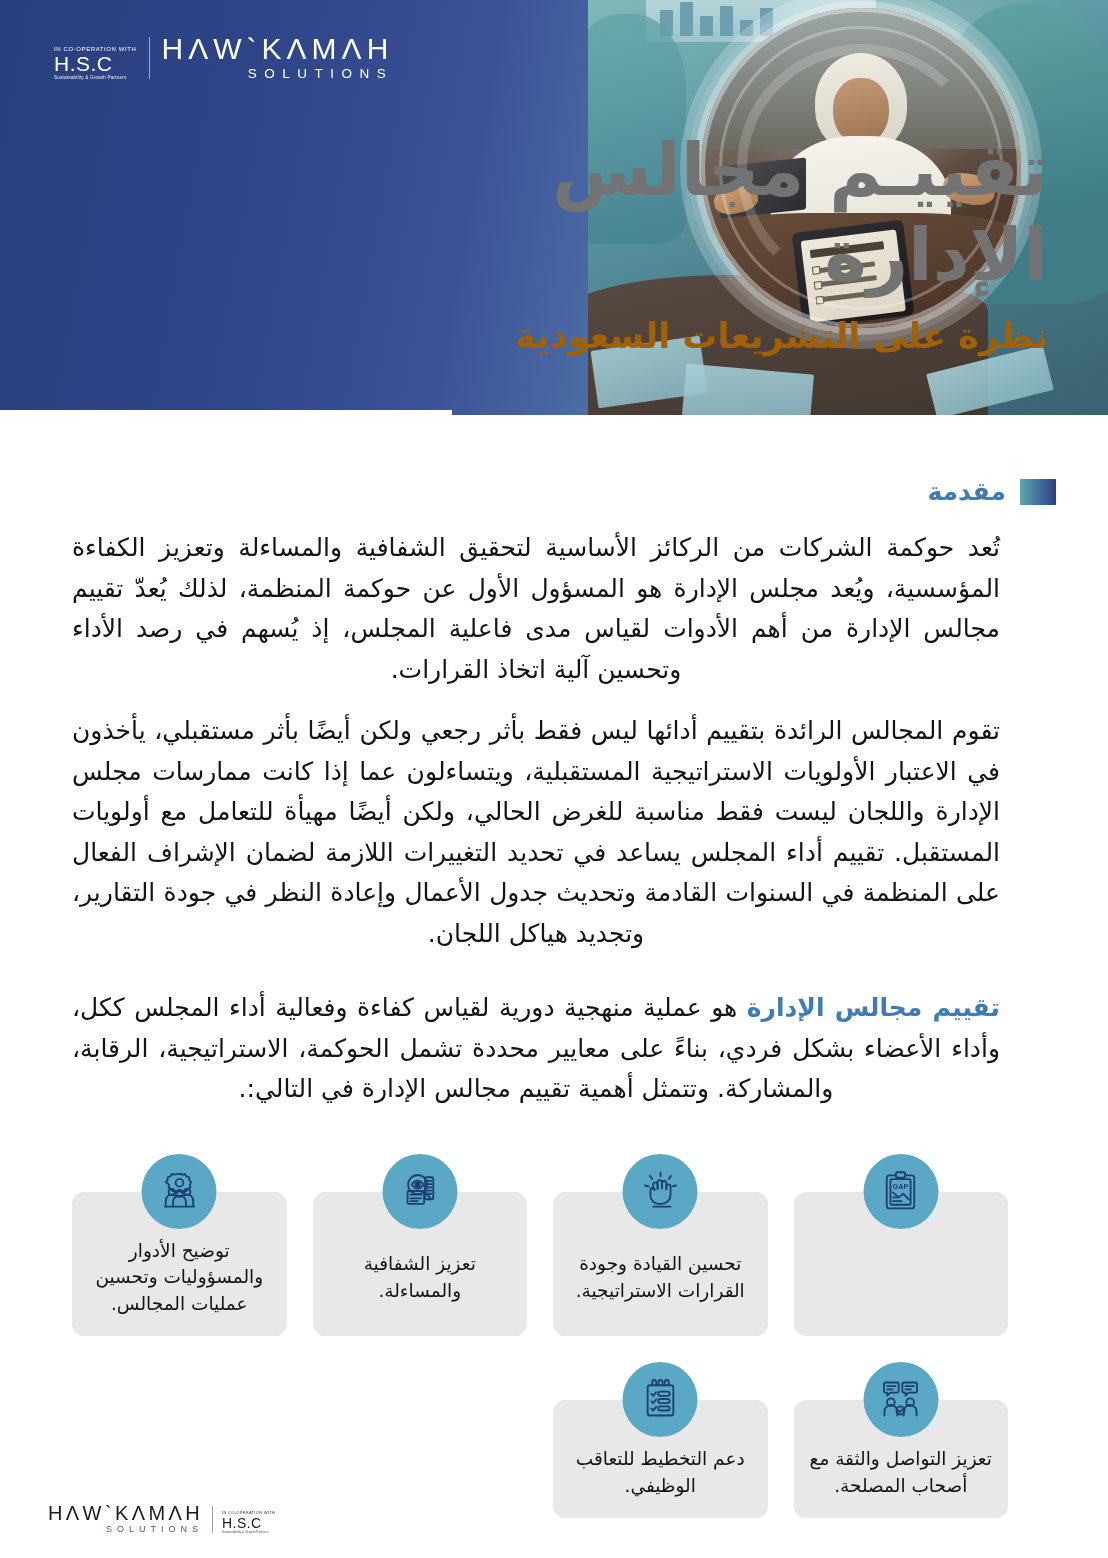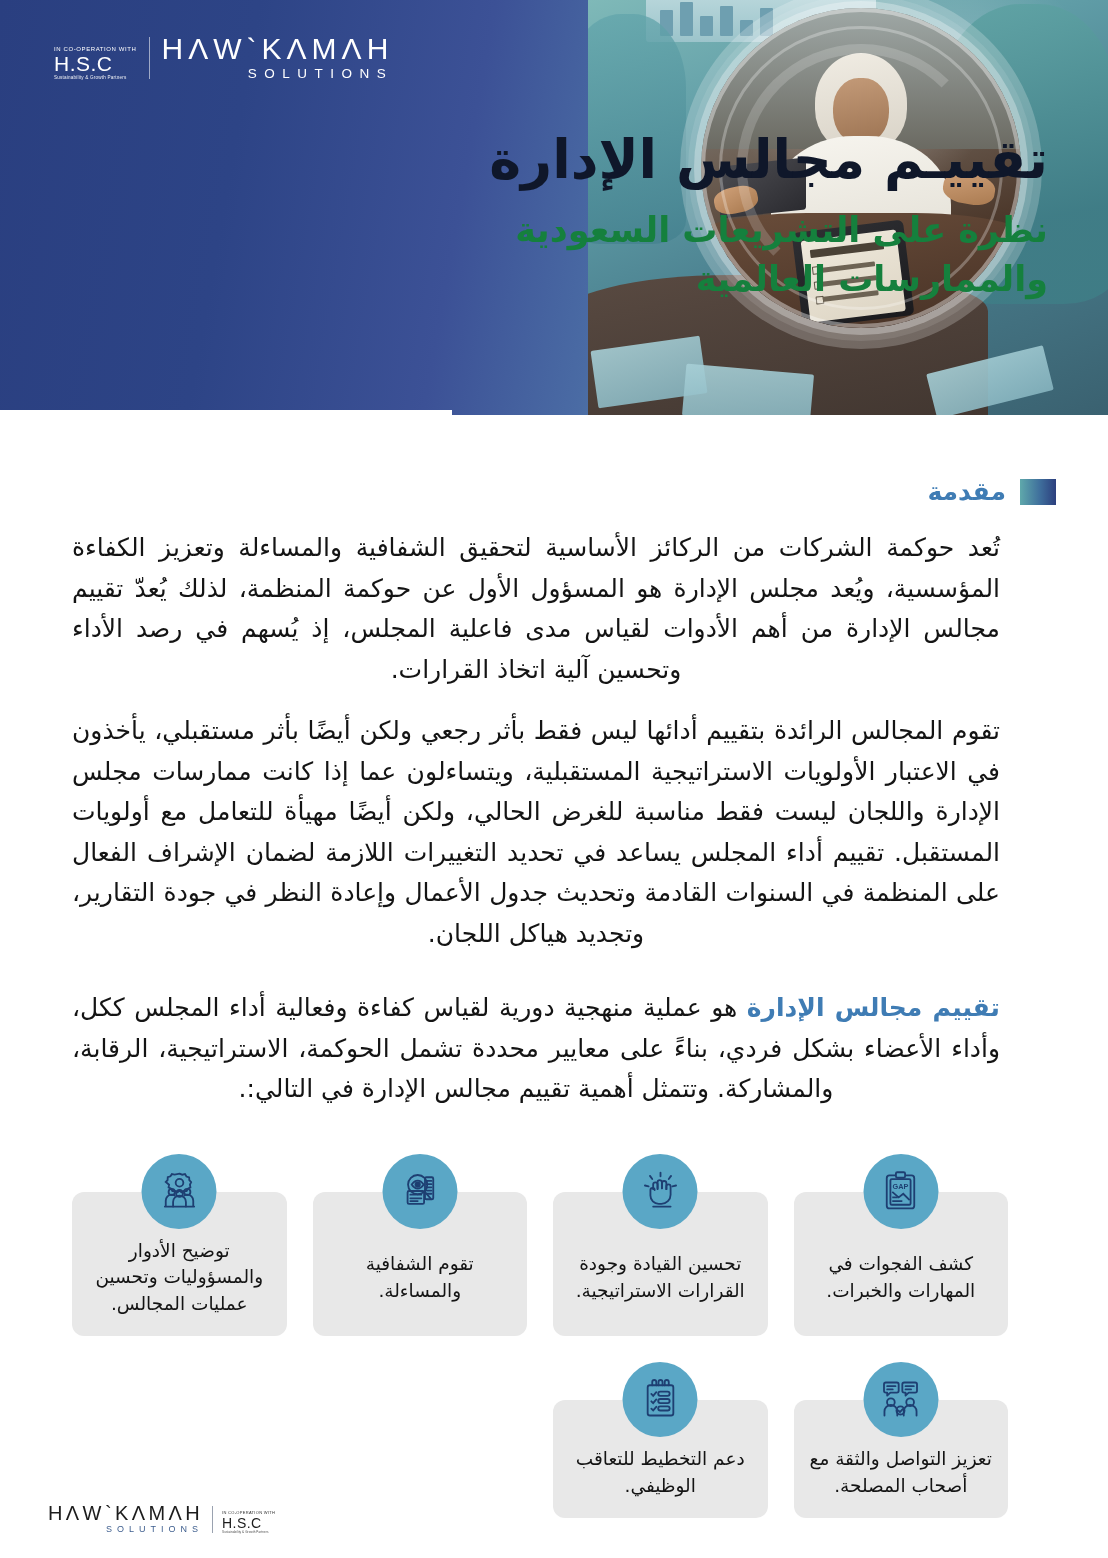--- a/index.html
+++ b/index.html
@@ -285,30 +285,30 @@
   
   .hero-text {
     position: absolute;
     right: 60px;
     top: 128px;
     width: 620px;
     text-align: right;
     z-index: 11;
   }
   .hero-title {
-    font-size: 54px;
+    font-size: 72px;
     font-weight: 700;
-    color: #0f172a;
+    color: #737373;
     line-height: 1.18;
     letter-spacing: 0;
   }
   .hero-subtitle {
     font-size: 35px;
     font-weight: 700;
-    color: #15803d;
+    color: #a16207;
     line-height: 1.4;
     margin-top: 14px;
   }
 
   
   .content {
     position: absolute;
     top: 415px;
     left: 0;
     width: 1080px;
@@ -481,21 +481,20 @@
       <div class="logo-partner">
         <div class="logo-partner-top">IN CO-OPERATION WITH</div>
         <div class="logo-partner-name">H.S.C</div>
         <div class="logo-partner-tag">Sustainability &amp; Growth Partners</div>
       </div>
     </div>
 
     <div class="hero-text">
       <div class="hero-title">تقييـم مجالس الإدارة</div>
       <div class="hero-subtitle">نظرة على التشريعات السعودية</div>
-      <div class="hero-subtitle" style="margin-top:0">والممارسات العالمية</div>
     </div>
 
     <div class="hero-notch"></div>
   </div>
 
   <div class="content">
 
     <div class="section-head">
       <div class="section-bar"></div>
       <div class="section-title">مقدمة</div>
@@ -512,21 +511,20 @@
           <svg width="44" height="44" viewBox="0 0 48 48" fill="none" stroke="#1e3f72" stroke-width="2">
             <rect x="9" y="7" width="30" height="36" rx="3"></rect>
             <rect x="13" y="11" width="22" height="28" rx="1.5"></rect>
             <rect x="19" y="3.5" width="10" height="6" rx="1.5" fill="#5aa7c6"></rect>
             <text x="24" y="22" font-size="8" font-weight="bold" fill="#1e3f72" stroke="none" text-anchor="middle" font-family="Liberation Sans, sans-serif">GAP</text>
             <path d="M15 25 L22 31 L27 27 L34 34" stroke-width="2"></path>
             <line x1="15" y1="31" x2="21" y2="31"></line>
             <line x1="15" y1="35" x2="26" y2="35"></line>
           </svg>
         </div>
-        <div class="card-text">كشف الفجوات في المهارات والخبرات.</div>
       </div>
 
       <div class="card">
         <div class="card-icon">
           <svg width="44" height="44" viewBox="0 0 48 48" fill="none" stroke="#1e3f72" stroke-width="2" stroke-linecap="round">
             <path d="M16 22 v-5 a2.4 2.4 0 0 1 4.8 0 v5"></path>
             <path d="M20.8 21 v-6.5 a2.4 2.4 0 0 1 4.8 0 V21"></path>
             <path d="M25.6 21 v-5.5 a2.4 2.4 0 0 1 4.8 0 V22"></path>
             <path d="M30.4 22 v-3 a2.3 2.3 0 0 1 4.6 0 v9 a10 10 0 0 1-10 10 h-3 a9 9 0 0 1-9-9 v-6 a2.3 2.3 0 0 1 4.6 0"></path>
             <line x1="16" y1="41" x2="35" y2="41"></line>
@@ -552,21 +550,21 @@
               <line x1="32" y1="16.5" x2="37" y2="16.5"></line>
             <line x1="32" y1="20" x2="37" y2="20"></line>
               <line x1="32" y1="23.5" x2="37" y2="23.5"></line>
             <line x1="32" y1="27" x2="37" y2="27"></line>
             <circle cx="22" cy="17" r="10.5"></circle>
             <path d="M15.5 17 s2.8-4.4 6.5-4.4 6.5 4.4 6.5 4.4-2.8 4.4-6.5 4.4-6.5-4.4-6.5-4.4z"></path>
             <circle cx="22" cy="17" r="2.4" fill="#1e3f72"></circle>
             <line x1="29.6" y1="24.8" x2="36" y2="32"></line>
           </svg>
         </div>
-        <div class="card-text">تقوم الشفافية والمساءلة.</div>
+        <div class="card-text">تعزيز الشفافية والمساءلة.</div>
       </div>
 
       <div class="card">
         <div class="card-icon">
           <svg width="44" height="44" viewBox="0 0 48 48" fill="none" stroke="#1e3f72" stroke-width="2" stroke-linecap="round">
             <path d="M24 5 l3 1.2 3-.6 1.6 2.6 2.9 1 .2 3 2 2.2-1.3 2.7.5 3-2.7 1.3-1.4 2.7-3-.2-2.6 1.6-2.2-2-2.2 2-2.6-1.6-3 .2-1.4-2.7-2.7-1.3.5-3L9 14.2l2-2.2.2-3 2.9-1L15.7 5.6l3 .6z"></path>
             <circle cx="24" cy="15" r="4.2"></circle>
             <circle cx="15.5" cy="25" r="3.4"></circle>
             <circle cx="32.5" cy="25" r="3.4"></circle>
             <circle cx="24" cy="26.5" r="3.8"></circle>

